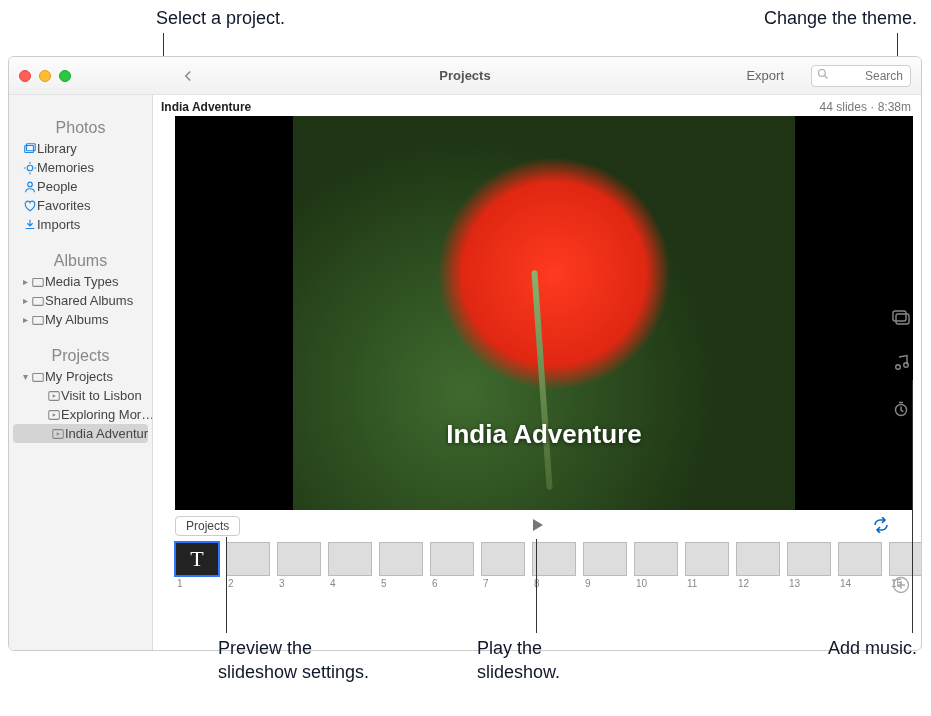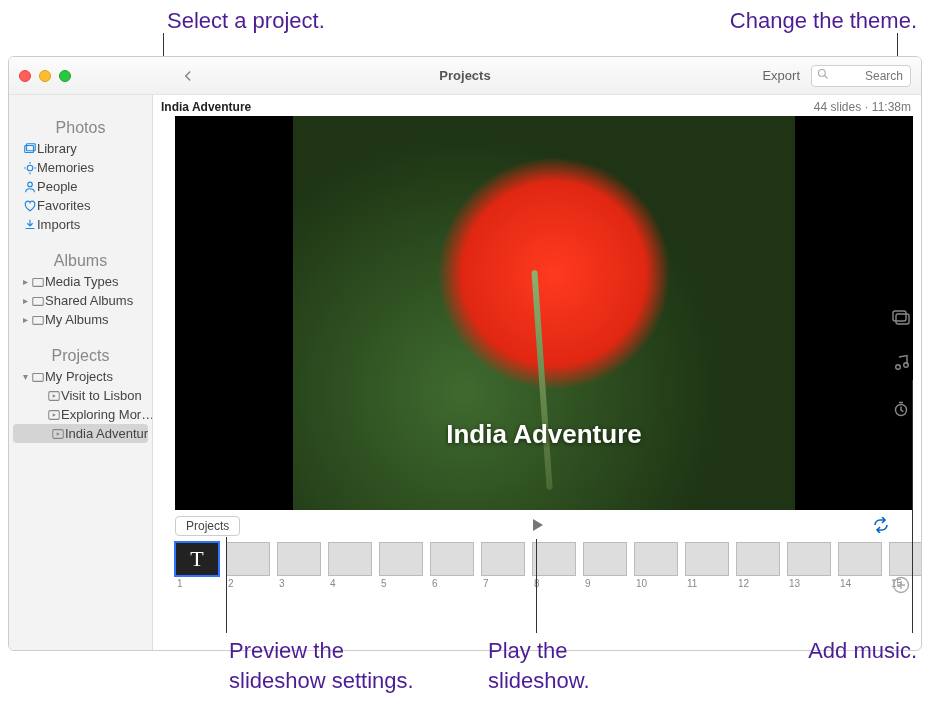--- a/index.html
+++ b/index.html
@@ -6,24 +6,23 @@
   body {
     width: 931px;
     height: 716px;
     background: #fff;
     position: relative;
     font-size: 13px;
     color: #333;
   }
   .annotation {
     position: absolute;
-    font-size: 22px;
-    color: #4c1d95;
+    font-size: 18px;
+    color: #0f172a;
     line-height: 1.35;
-    margin-left: 11px;
   }
   .leader {
     position: absolute;
     background: #333;
   }
   .app-window {
     position: absolute;
     left: 8px;
     top: 56px;
     width: 914px;
@@ -59,21 +58,21 @@
     position: absolute;
     left: 0; right: 0;
     text-align: center;
     font-weight: 600;
     font-size: 13px;
     color: #555;
     pointer-events: none;
   }
   .export-link {
     position: absolute;
-    right: 121px;
+    right: 137px;
     color: #666;
     font-size: 13px;
   }
   .search-box {
     position: absolute;
     right: 10px;
     width: 100px;
     height: 22px;
     border: 1px solid #d0d0d0;
     border-radius: 4px;
@@ -354,21 +353,21 @@
               <path d="M6.5 6v4l3.5-2z" fill="currentColor"></path>
             </svg>
           </span>
         <span>India Adventure</span>
       </div>
     </div>
 
     <div class="main">
       <div class="proj-head">
         <span style="font-weight:600;">India Adventure</span>
-        <span class="meta">44 slides · 11:38m</span>
+        <span class="meta">44 slides · 8:38m</span>
       </div>
 
       <div class="preview-pane">
         <div class="slide-photo">
           <div class="stem"></div>
         </div>
         <div class="slide-caption">India Adventure</div>
       </div>
 
       <div class="right-rail">

